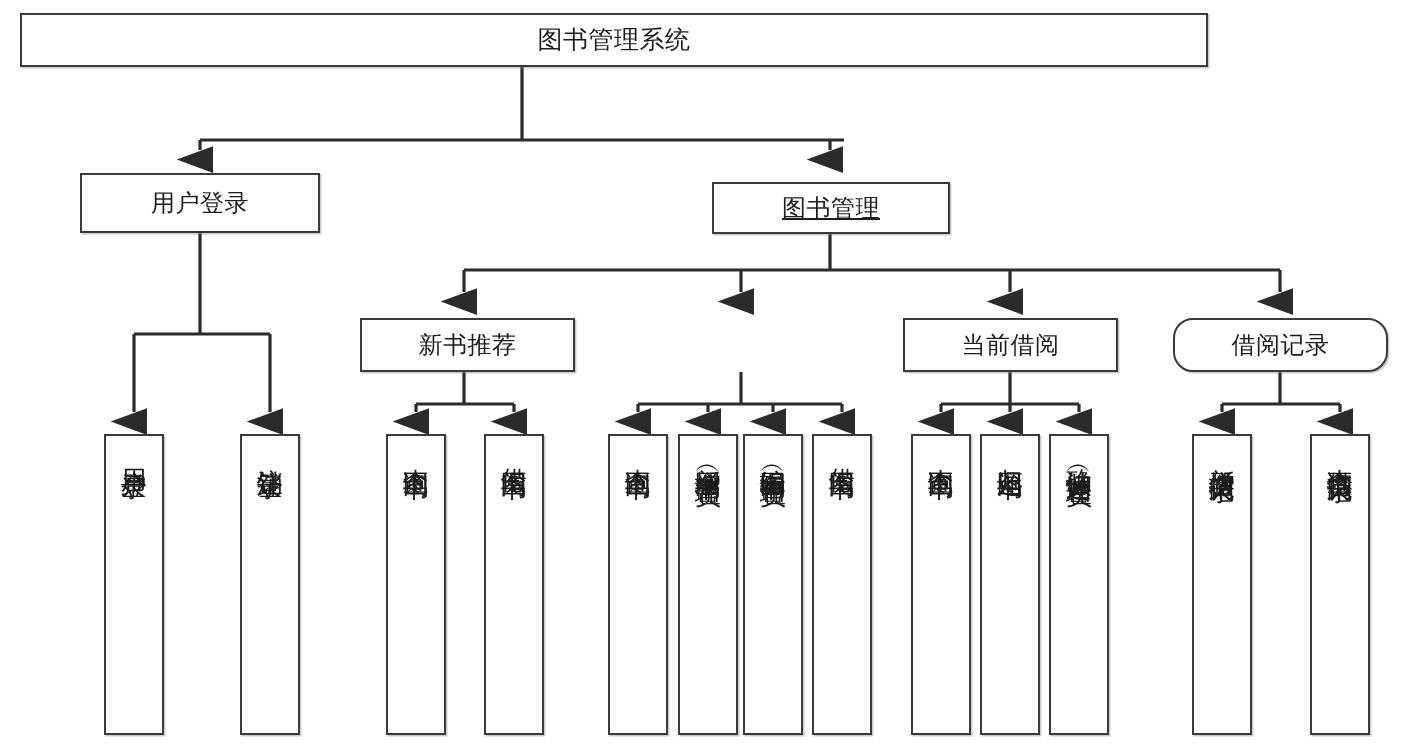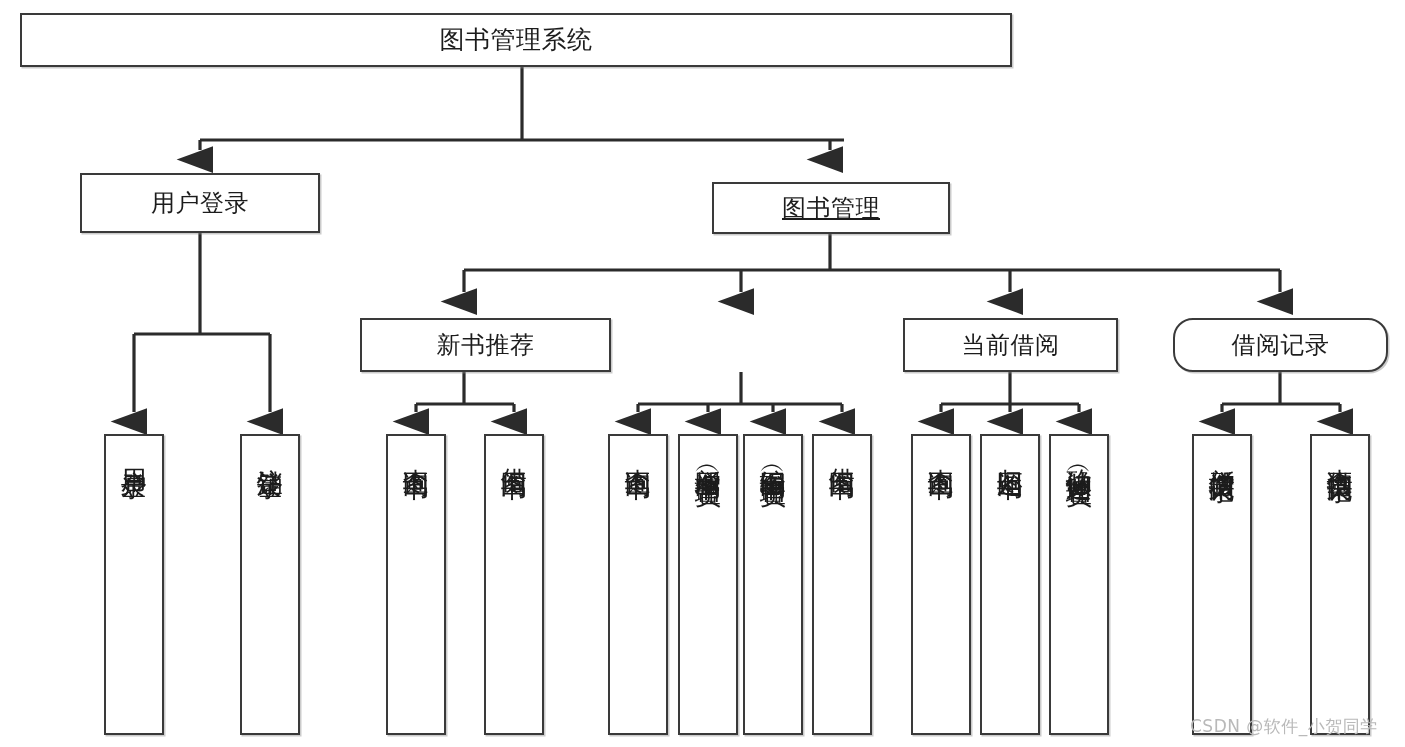--- a/index.html
+++ b/index.html
@@ -118,32 +118,32 @@
       <path d="M1010,404 L1010,412" marker-end="url(#arrow)"></path>
       <path d="M1079,404 L1079,412" marker-end="url(#arrow)"></path>
 
       <path d="M1280,372 L1280,404"></path>
       <path d="M1222,404 L1340,404"></path>
       <path d="M1222,404 L1222,412" marker-end="url(#arrow)"></path>
       <path d="M1340,404 L1340,412" marker-end="url(#arrow)"></path>
     </g>
   </svg>
 
-  <div class="node root horiz" style="left:20px; top:13px; width:992px; height:54px;">
+  <div class="node root horiz" style="left:20px; top:13px; width:1188px; height:54px;">
     <span class="label">图书管理系统</span>
   </div>
 
   <div class="node horiz" style="left:80px; top:173px; width:240px; height:60px;">
     <span class="label">用户登录</span>
   </div>
   <div class="node horiz" style="left:712px; top:182px; width:238px; height:52px;text-decoration:underline;">
     <span class="label">图书管理</span>
   </div>
 
-  <div class="node horiz" style="left:360px; top:318px; width:251px; height:54px;">
+  <div class="node horiz" style="left:360px; top:318px; width:215px; height:54px;">
     <span class="label">新书推荐</span>
   </div>
   <div class="node horiz" style="left:903px; top:318px; width:215px; height:54px;">
     <span class="label">当前借阅</span>
   </div>
   <div class="node horiz" style="left:1173px; top:318px; width:215px; height:54px;border-radius:20px;">
     <span class="label">借阅记录</span>
   </div>
 
   <div class="node vert" style="left:104px; top:434px; width:60px; height:301px;">
@@ -183,15 +183,14 @@
     <span class="label">确认归还（管理员）</span>
   </div>
 
   <div class="node vert" style="left:1192px; top:434px; width:60px; height:301px;">
     <span class="label">新增借阅记录</span>
   </div>
   <div class="node vert" style="left:1310px; top:434px; width:60px; height:301px;">
     <span class="label">查询借阅记录</span>
   </div>
 
-  <div class="watermark" style="left:1190px; top:715px;">CSDN @软件_小贺同学</div>
 
 </div>
 
 </body></html>

